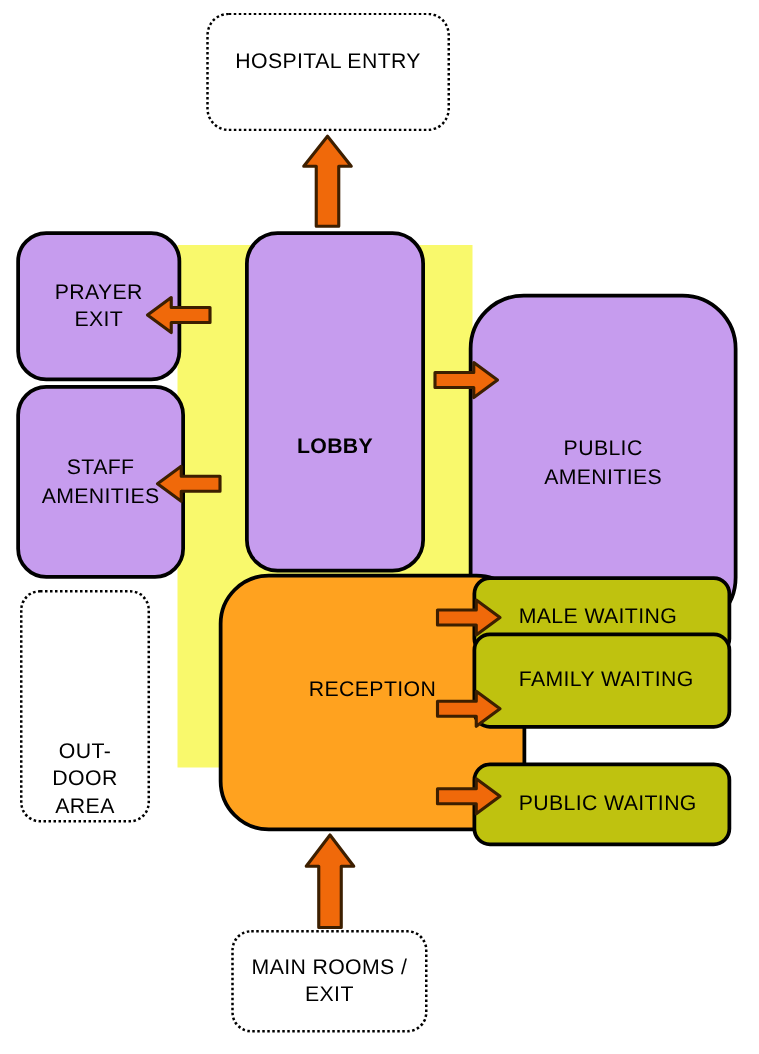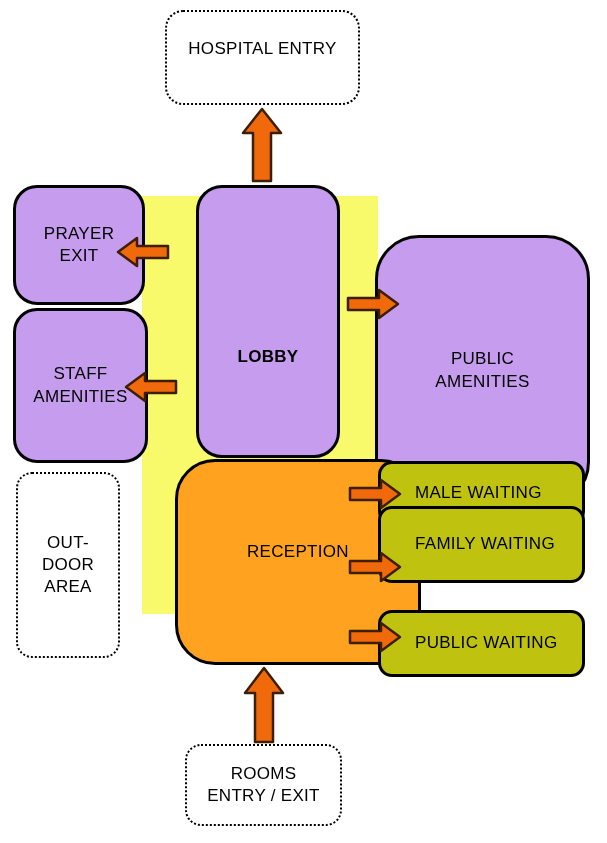--- a/index.html
+++ b/index.html
@@ -28,21 +28,21 @@
   .orange{background:var(--orange);margin-left:47px;}
   .olive{background:var(--olive);}
   .label{display:block;}
 
   .n-hospital{left:165px; top:10px;  width:195px; height:95px;  border-radius:18px; padding-bottom:16px;}
   .n-prayer  {left:13px;  top:185px; width:132px; height:120px; border-radius:24px;}
   .n-staff   {left:13px;  top:308px; width:135px; height:155px; border-radius:24px;}
   .n-lobby   {left:196px; top:185px; width:144px; height:273px; border-radius:26px; padding-top:72px;font-weight:bold;}
   .n-public  {left:375px; top:187px; width:215px; height:271px; border-radius:44px; margin-top:48px;}
   .n-reception{left:128px; top:459px; width:246px; height:206px; border-radius:40px; padding-bottom:20px;}
-  .n-outdoor {left:16px;  top:472px; width:104px; height:186px; border-radius:16px;}
+  .n-outdoor {left:16px;  top:472px; width:104px; height:186px; border-radius:16px;align-items:flex-end;}
   .n-male    {left:378px; top:461px; width:207px; height:64px;  border-radius:14px;}
   .n-family  {left:378px; top:506px; width:207px; height:77px;  border-radius:14px;}
   .n-female  {left:378px; top:610px; width:207px; height:67px;  border-radius:14px;}
   .n-main    {left:185px; top:744px; width:157px; height:82px;  border-radius:16px;}
 
   .waiting{justify-content:flex-start; text-align:left; padding-left:34px; white-space:nowrap;}
 
   .n-prayer  .label{max-width:100px;}
   .n-staff   .label{max-width:118px;}
   .n-public  .label{max-width:118px;}
@@ -104,21 +104,21 @@
 
   <div class="node solid olive waiting n-family">
     <span class="label">FAMILY WAITING</span>
   </div>
 
   <div class="node solid olive waiting n-female">
     <span class="label">PUBLIC WAITING</span>
   </div>
 
   <div class="node dotted n-main">
-    <span class="label">ROOMS ENTRY / EXIT</span>
+    <span class="label">MAIN ROOMS / EXIT</span>
   </div>
 
   <svg class="arrow a-top" viewBox="0 0 44 76" preserveAspectRatio="none">
     <polygon points="13,74 13,26 3,26 22,2 41,26 31,26 31,74"></polygon>
   </svg>
 
   <svg class="arrow a-prayer" viewBox="0 0 54 34" preserveAspectRatio="none">
     <polygon points="52,11 21,11 21,3 2,17 21,31 21,23 52,23"></polygon>
   </svg>
 

